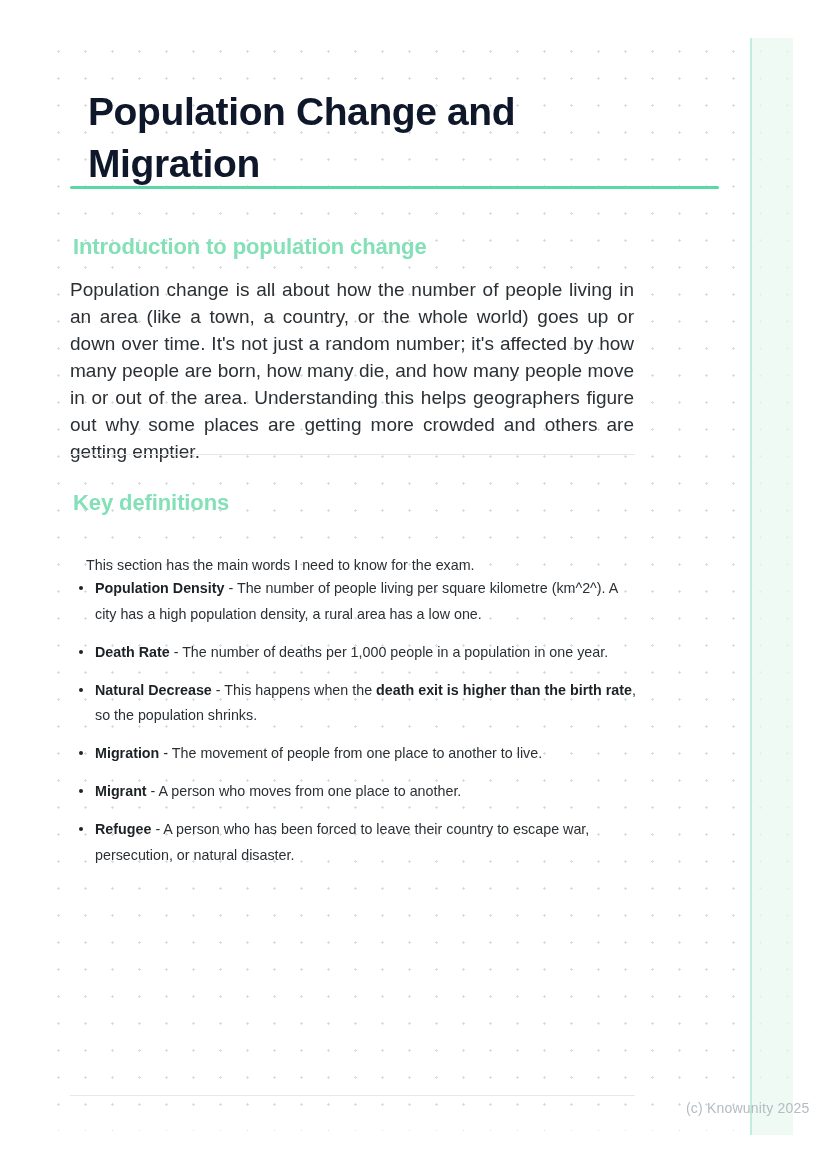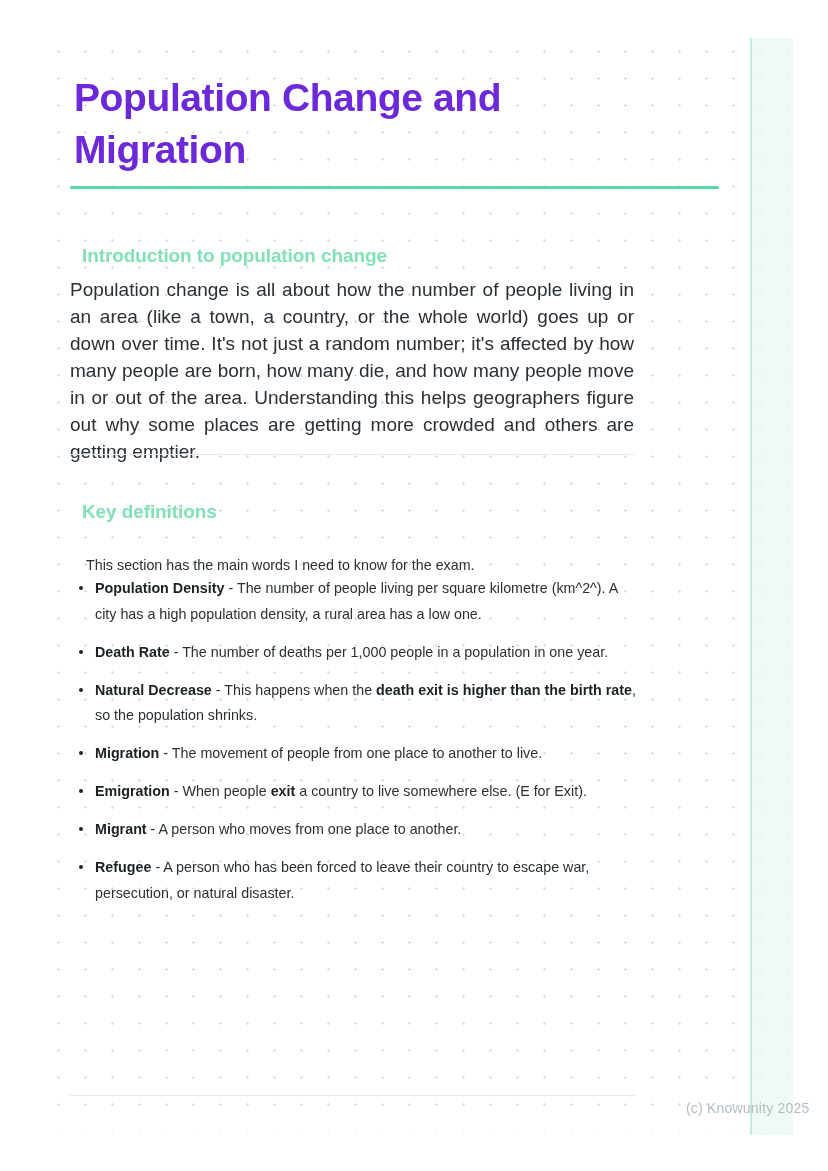--- a/index.html
+++ b/index.html
@@ -63,43 +63,43 @@
     width: 828px;
     height: 1171px;
     z-index: 3;
   }
 
   .doc-title {
     position: absolute;
     left: 70px;
     top: 68px;
     width: 540px;
-    margin: 4px;
+    margin: 18px;
     font-size: 39px;
     line-height: 52px;
     font-weight: bold;
     letter-spacing: -0.4px;
-    color: #6d28d9;
+    color: #0f172a;
   }
 
   .title-rule {
     position: absolute;
     left: 70px;
     top: 186px;
     width: 649px;
     height: 3px;
     background: #58d9a6;
     border-radius: 2px;
   }
 
   .section-heading {
     position: absolute;
     left: 70px;
-    margin: 12px;
-    font-size: 19px;
+    margin: 3px;
+    font-size: 22px;
     line-height: 24px;
     font-weight: bold;
     color: #83e0b7;
     letter-spacing: -0.1px;
   }
   .section-heading.intro { top: 232px; }
   .section-heading.keydef { top: 488px; }
 
   .intro-paragraph {
     position: absolute;
@@ -201,21 +201,20 @@
 
     <h2 class="section-heading keydef">Key definitions</h2>
 
     <p class="lead-line">This section has the main words I need to know for the exam.</p>
 
     <ul class="def-list" id="def-list">
         <li class="def-item"><span class="bullet"></span><span class="term">Population Density</span><span class="dash"> - </span><span class="">The number of people living per square kilometre (km^2^). A city has a high population density, a rural area has a low one.</span></li>
         <li class="def-item"><span class="bullet"></span><span class="term">Death Rate</span><span class="dash"> - </span><span class="">The number of deaths per 1,000 people in a population in one year.</span></li>
         <li class="def-item"><span class="bullet"></span><span class="term">Natural Decrease</span><span class="dash"> - </span><span class="">This happens when the </span><span class="em">death exit is higher than the birth rate</span><span class="">, so the population shrinks.</span></li>
         <li class="def-item"><span class="bullet"></span><span class="term">Migration</span><span class="dash"> - </span><span class="">The movement of people from one place to another to live.</span></li>
-        <li class="def-item"><span class="bullet"></span><span class="term">Emigration</span><span class="dash"> - </span><span class="">When people </span><span class="em">exit</span><span class=""> a country to live somewhere else. (E for Exit).</span></li>
         <li class="def-item"><span class="bullet"></span><span class="term">Migrant</span><span class="dash"> - </span><span class="">A person who moves from one place to another.</span></li>
         <li class="def-item"><span class="bullet"></span><span class="term">Refugee</span><span class="dash"> - </span><span class="">A person who has been forced to leave their country to escape war, persecution, or natural disaster.</span></li>
       </ul>
 
     <div class="divider bottom"></div>
 
     <div class="footer-note">(c) Knowunity 2025</div>
 
   </div>
 </div>

